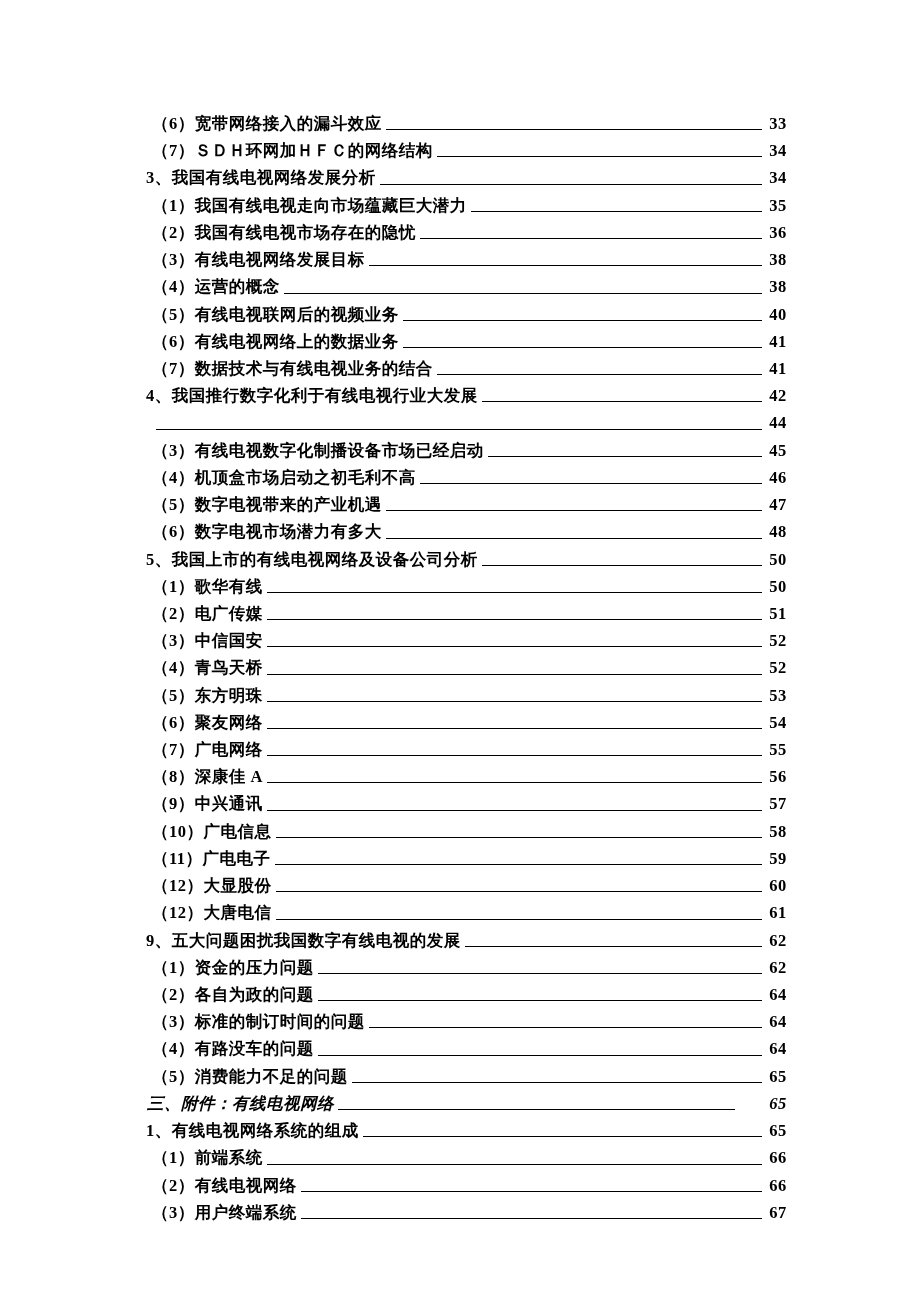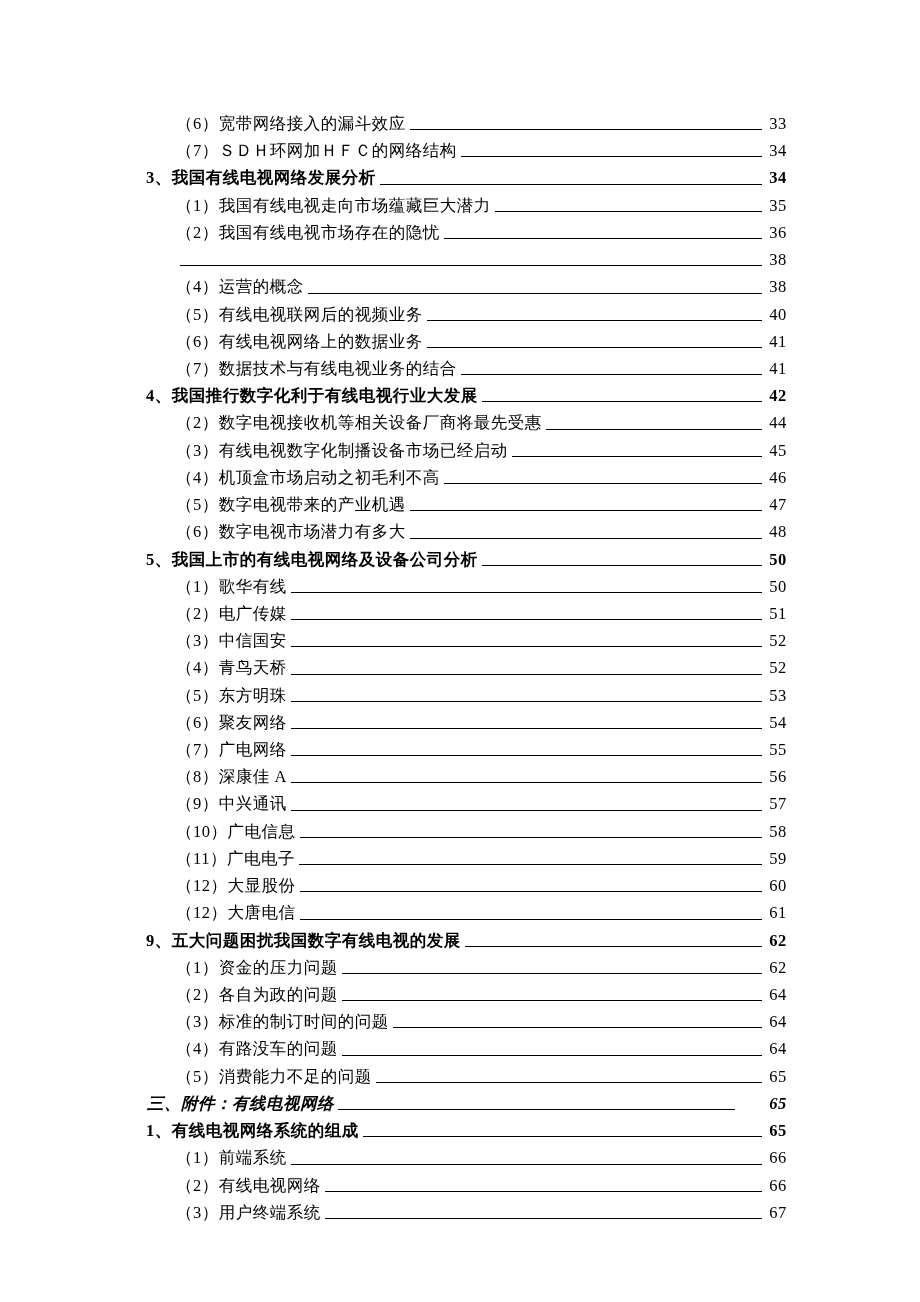--- a/index.html
+++ b/index.html
@@ -22,21 +22,21 @@
     white-space: nowrap;
     font-size: 16.5px;
     line-height: 1.65;
     margin: 0;
     letter-spacing: 0.5px;
   }
   .lvl-1 { margin-left: 0; font-style: italic; font-weight: bold; }
   .lvl-1 .title, .lvl-1 .pg { font-weight: bold; font-style: italic; margin-left: 27px; }
   .lvl-2 { margin-left: 26px; font-weight: bold; }
   .lvl-2 .title, .lvl-2 .pg { font-weight: bold; }
-  .lvl-3 { margin-left: 56px; font-weight: normal; }
+  .lvl-3 { margin-left: 32px; font-weight: bold; }
   .title { flex: 0 0 auto; }
   .dots {
     flex: 1 1 auto;
     border-bottom: 1.4px solid #000;
     margin: 0 4px 4px 4px;
     min-width: 10px;
     position: relative;
     top: -3px;
   }
   .lvl-2 .dots, .lvl-1 .dots { border-bottom-width: 1.6px; }
@@ -65,20 +65,21 @@
       <span class="title">（1）我国有线电视走向市场蕴藏巨大潜力</span>
       <span class="dots"></span>
       <span class="pg">35</span>
     </div>
     <div class="toc-line lvl-3">
       <span class="title">（2）我国有线电视市场存在的隐忧</span>
       <span class="dots"></span>
       <span class="pg">36</span>
     </div>
     <div class="toc-line lvl-3">
+      <span class="title">（3）有线电视网络发展目标</span>
       <span class="dots"></span>
       <span class="pg">38</span>
     </div>
     <div class="toc-line lvl-3">
       <span class="title">（4）运营的概念</span>
       <span class="dots"></span>
       <span class="pg">38</span>
     </div>
     <div class="toc-line lvl-3">
       <span class="title">（5）有线电视联网后的视频业务</span>
@@ -94,21 +95,20 @@
       <span class="title">（7）数据技术与有线电视业务的结合</span>
       <span class="dots"></span>
       <span class="pg">41</span>
     </div>
     <div class="toc-line lvl-2">
       <span class="title">4、我国推行数字化利于有线电视行业大发展</span>
       <span class="dots"></span>
       <span class="pg">42</span>
     </div>
     <div class="toc-line lvl-3">
-      <span class="title">（2）数字电视接收机等相关设备厂商将最先受惠</span>
       <span class="dots"></span>
       <span class="pg">44</span>
     </div>
     <div class="toc-line lvl-3">
       <span class="title">（3）有线电视数字化制播设备市场已经启动</span>
       <span class="dots"></span>
       <span class="pg">45</span>
     </div>
     <div class="toc-line lvl-3">
       <span class="title">（4）机顶盒市场启动之初毛利不高</span>

